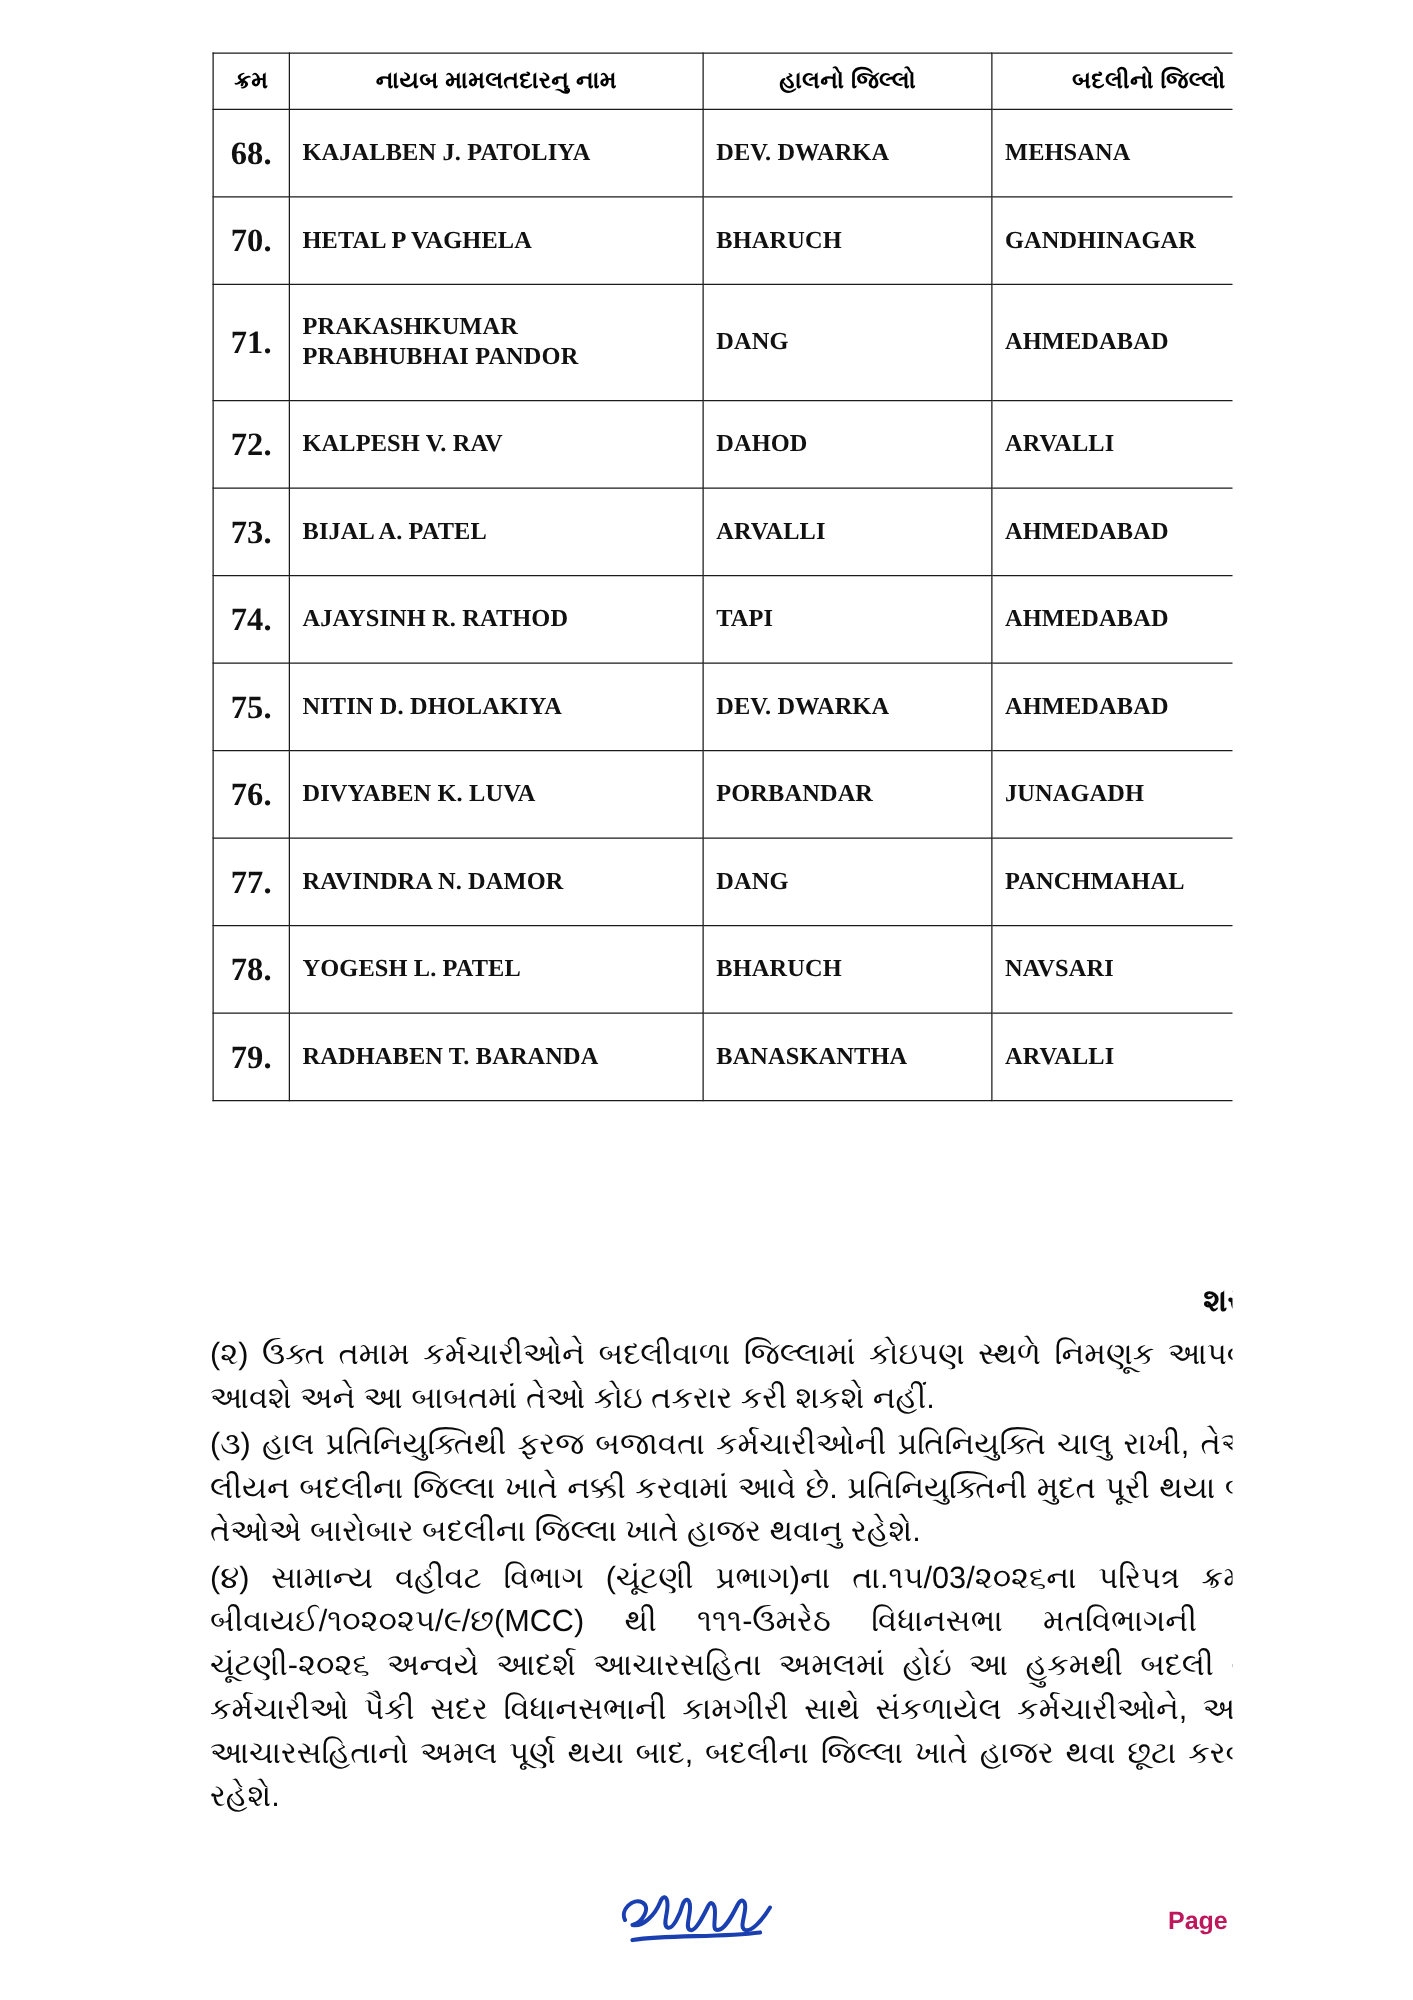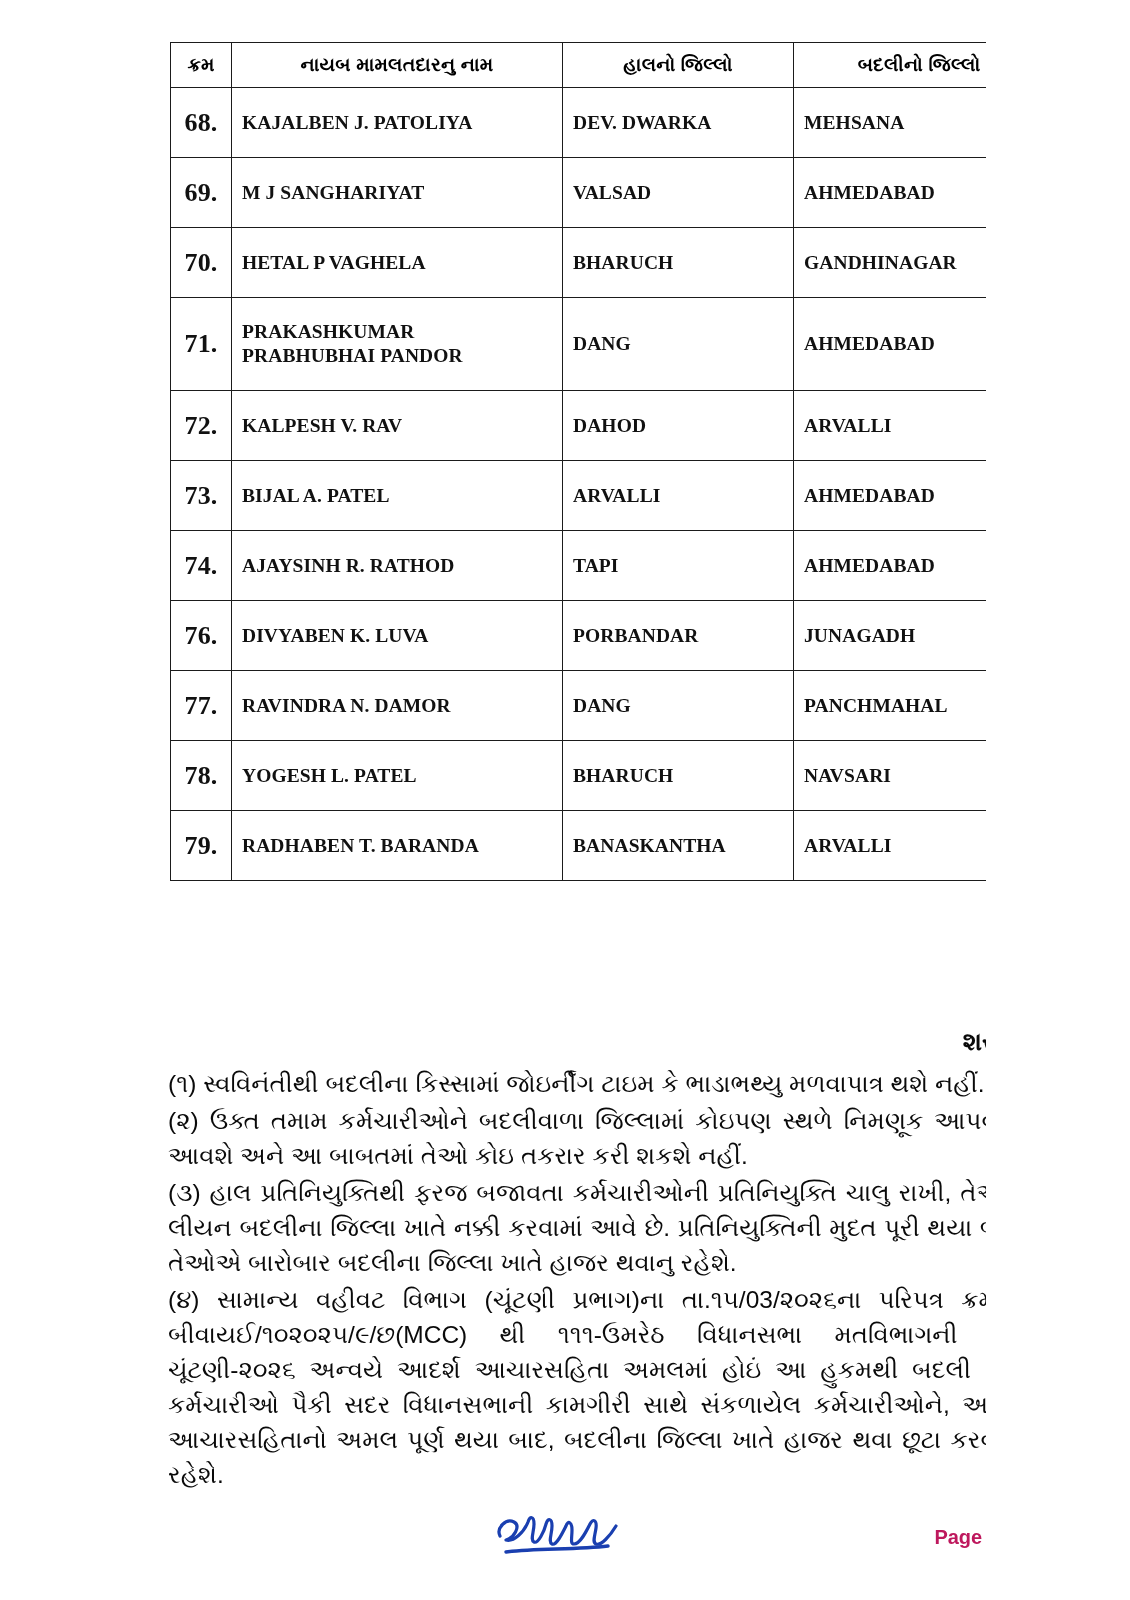--- a/index.html
+++ b/index.html
@@ -130,28 +130,20 @@
     <tbody>
       <tr>
         <td class="sr">68.</td>
         <td>
             <span class="name-line">KAJALBEN J. PATOLIYA</span>
           </td>
         <td>DEV. DWARKA</td>
         <td>MEHSANA</td>
       </tr>
       <tr>
-        <td class="sr">69.</td>
-        <td>
-            <span class="name-line">M J SANGHARIYAT</span>
-          </td>
-        <td>VALSAD</td>
-        <td>AHMEDABAD</td>
-      </tr>
-      <tr>
         <td class="sr">70.</td>
         <td>
             <span class="name-line">HETAL P VAGHELA</span>
           </td>
         <td>BHARUCH</td>
         <td>GANDHINAGAR</td>
       </tr>
       <tr class="tall">
         <td class="sr">71.</td>
         <td>
@@ -179,20 +171,28 @@
       </tr>
       <tr>
         <td class="sr">74.</td>
         <td>
             <span class="name-line">AJAYSINH R. RATHOD</span>
           </td>
         <td>TAPI</td>
         <td>AHMEDABAD</td>
       </tr>
       <tr>
+        <td class="sr">75.</td>
+        <td>
+            <span class="name-line">NITIN D. DHOLAKIYA</span>
+          </td>
+        <td>DEV. DWARKA</td>
+        <td>AHMEDABAD</td>
+      </tr>
+      <tr>
         <td class="sr">76.</td>
         <td>
             <span class="name-line">DIVYABEN K. LUVA</span>
           </td>
         <td>PORBANDAR</td>
         <td>JUNAGADH</td>
       </tr>
       <tr>
         <td class="sr">77.</td>
         <td>
@@ -215,21 +215,20 @@
             <span class="name-line">RADHABEN T. BARANDA</span>
           </td>
         <td>BANASKANTHA</td>
         <td>ARVALLI</td>
       </tr>
     </tbody>
   </table>
 
   <div class="conditions">
     <div class="conditions-heading">શરતો:</div>
-    <p class="condition-item">(૧) સ્વવિનંતીથી બદલીના કિસ્સામાં જોઇર્નીંગ ટાઇમ કે ભાડાભથ્યુ મળવાપાત્ર થશે નહીં.</p>
     <p class="condition-item">(૨) ઉક્ત તમામ કર્મચારીઓને બદલીવાળા જિલ્લામાં કોઇપણ સ્થળે નિમણૂક આપવામાં આવશે અને આ બાબતમાં તેઓ કોઇ તકરાર કરી શકશે નહીં.</p>
     <p class="condition-item">(૩) હાલ પ્રતિનિયુક્તિથી ફરજ બજાવતા કર્મચારીઓની પ્રતિનિયુક્તિ ચાલુ રાખી, તેઓનુ લીયન બદલીના જિલ્લા ખાતે નક્કી કરવામાં આવે છે. પ્રતિનિયુક્તિની મુદત પૂરી થયા બાદ, તેઓએ બારોબાર બદલીના જિલ્લા ખાતે હાજર થવાનુ રહેશે.</p>
     <p class="condition-item last">(૪) સામાન્ય વહીવટ વિભાગ (ચૂંટણી પ્રભાગ)ના તા.૧૫/03/૨૦૨૬ના પરિપત્ર ક્રમાંક: બીવાયઈ/૧૦૨૦૨૫/૯/છ(MCC) થી ૧૧૧-ઉમરેઠ વિધાનસભા મતવિભાગની પેટા ચૂંટણી-૨૦૨૬ અન્વયે આદર્શ આચારસહિતા અમલમાં હોઇં આ હુકમથી બદલી થતા કર્મચારીઓ પૈકી સદર વિધાનસભાની કામગીરી સાથે સંકળાયેલ કર્મચારીઓને, આદર્શ આચારસહિતાનો અમલ પૂર્ણ થયા બાદ, બદલીના જિલ્લા ખાતે હાજર થવા છૂટા કરવાના રહેશે.</p>
   </div>
 
   <div class="footer">
     <div class="signature">
       <svg width="180" height="62" viewBox="0 0 180 62" fill="none" xmlns="http://www.w3.org/2000/svg">
         <path d="M10 34 C6 26, 16 16, 24 20 C31 24, 24 36, 16 38 C24 40, 34 30, 38 20 C40 14, 44 14, 44 22 C44 30, 40 38, 44 40 C48 42, 54 30, 56 22 C58 16, 62 16, 62 24 C62 32, 58 40, 62 42 C66 44, 72 32, 76 24 C78 18, 82 20, 82 28 C82 36, 80 42, 84 42 C90 42, 96 30, 100 22 C103 16, 107 18, 106 26 C105 34, 102 40, 106 42 C111 44, 120 34, 126 24" stroke="#1a3fb0" stroke-width="3.2" stroke-linecap="round" stroke-linejoin="round"></path>
         <path d="M16 50 C44 46, 86 48, 118 44" stroke="#1a3fb0" stroke-width="3.4" stroke-linecap="round"></path>

